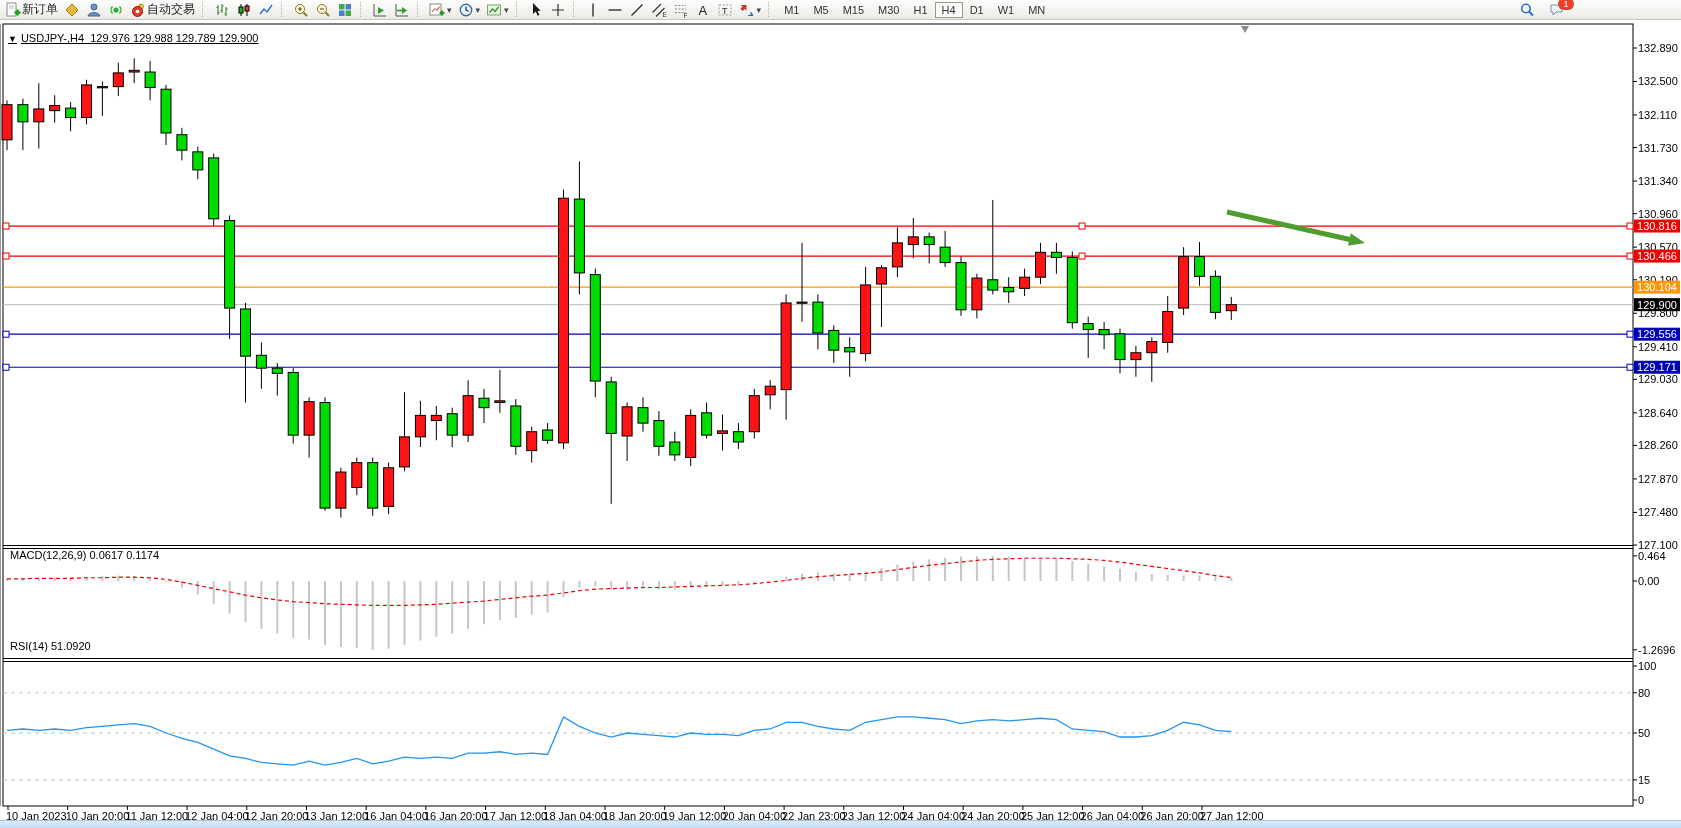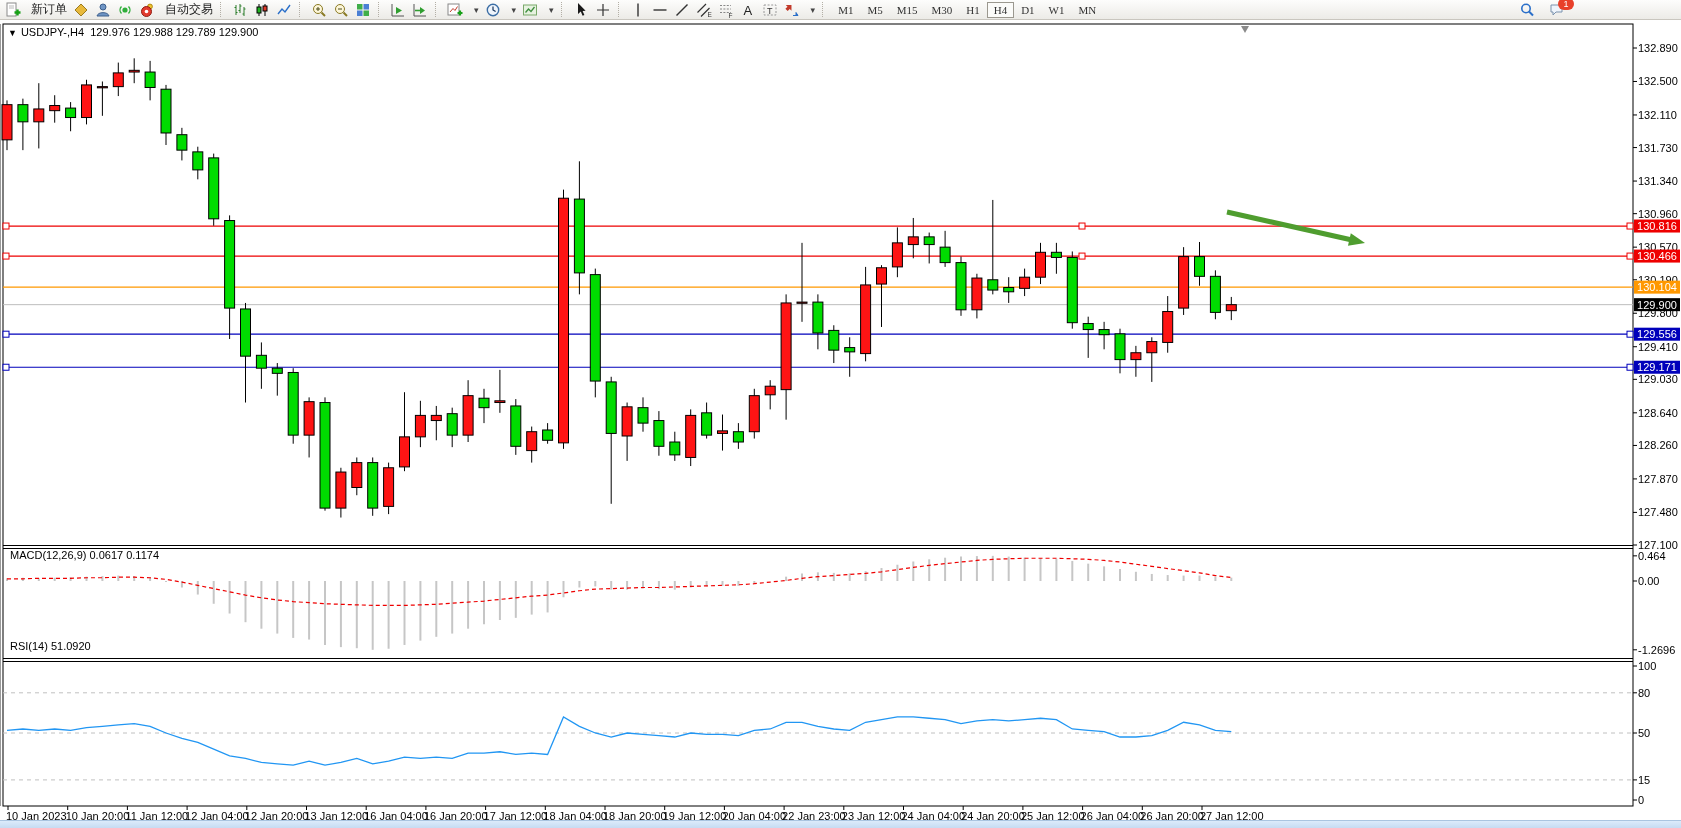--- a/index.html
+++ b/index.html
@@ -1,34 +1,34 @@
 <!DOCTYPE html>
 <html><head>
 <meta charset="utf-8">
 <style>
   html,body{margin:0;padding:0;width:1681px;height:828px;overflow:hidden;background:#ffffff;
     font-family:"Liberation Sans",sans-serif;font-size:11px;color:#000;}
   .toolbar{position:absolute;left:0;top:0;width:1681px;height:20px;
     background:linear-gradient(#fdfdfc,#ecebe7);border-bottom:1px solid #c9c6bf;
     display:flex;align-items:center;padding-left:2px;box-sizing:border-box;white-space:nowrap;}
   .tbtn{height:18px;border:0;background:transparent;display:inline-flex;align-items:center;
-    gap:10px;padding:0 3px;font-family:inherit;font-size:12px;color:#222;cursor:default;}
+    gap:1px;padding:0 3px;font-family:inherit;font-size:12px;color:#222;cursor:default;}
   .tf{height:16px;border:1px solid transparent;background:transparent;padding:0 6px;
-    font-family:Liberation Serif, serif;font-size:11px;color:#333;}
+    font-family:Liberation Sans, sans-serif;font-size:11px;color:#333;}
   .tf.active{background:#fbfbf9;border:1px solid #9b988f;}
   .sep{display:inline-block;width:4px;height:15px;border-left:1px dotted #b3afa6;margin:0 4px;}
   .ic{width:16px;height:16px;display:block;}
   .chev{font-size:9px;color:#444;margin-left:1px;}
   .tb-right{position:absolute;left:1516px;top:0;height:20px;display:flex;align-items:center;gap:8px;}
   .badge{position:absolute;margin-left:9px;margin-top:-12px;background:#e8402a;color:#fff;
     border-radius:8px;min-width:12px;height:12px;line-height:12px;text-align:center;
     font-size:9px;padding:0 2px;}
   .chart-svg{position:absolute;left:0;top:22px;}
   .overlay{position:absolute;background:transparent;}
-  #hdr{left:8px;top:26px;}
+  #hdr{left:8px;top:32px;text-decoration:underline;}
   #macdlbl{left:10px;top:549px;}
   #rsilbl{left:10px;top:640px;}
   .hdr-tri{font-size:9px;margin-right:4px;}
   .taskbar{position:absolute;left:0;top:820px;width:1681px;height:8px;
     background:linear-gradient(#dcebfb,#c3d9f1);border-top:1px solid #aac4e0;}
   text{font-family:"Liberation Sans",sans-serif;}
 </style>
 </head>
 <body>
 

